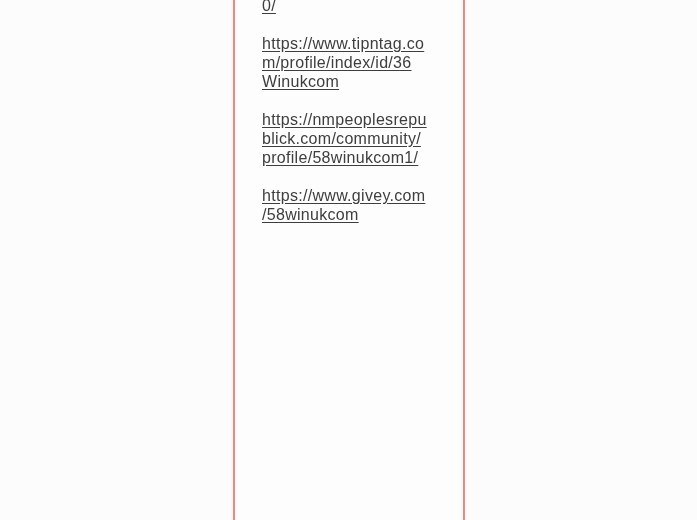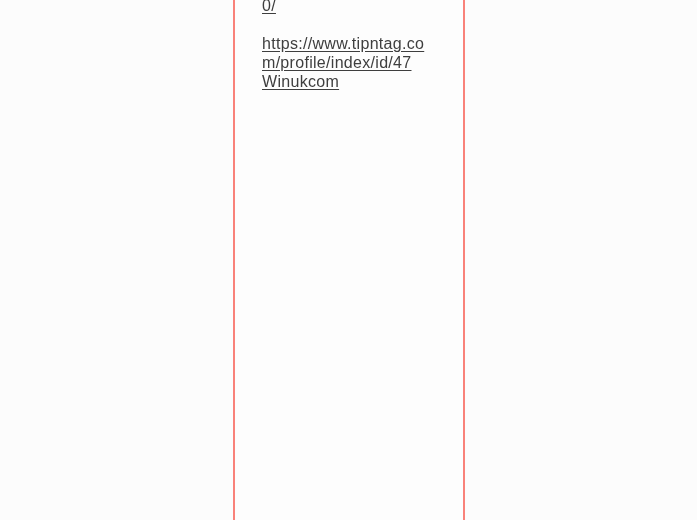--- a/index.html
+++ b/index.html
@@ -44,17 +44,22 @@
   }
 </style>
 </head>
 <body>
 
 <div>
   <div class="content-column">
     <div class="link-list">
       <a class="link">0/</a>
       <a class="link">https://www.tipntag.co
-m/profile/index/id/47
+m/profile/index/id/36
 Winukcom</a>
+      <a class="link">https://nmpeoplesrepu
+blick.com/community/
+profile/58winukcom1/</a>
+      <a class="link">https://www.givey.com
+/58winukcom</a>
     </div>
   </div>
 </div>
 
 </body></html>

